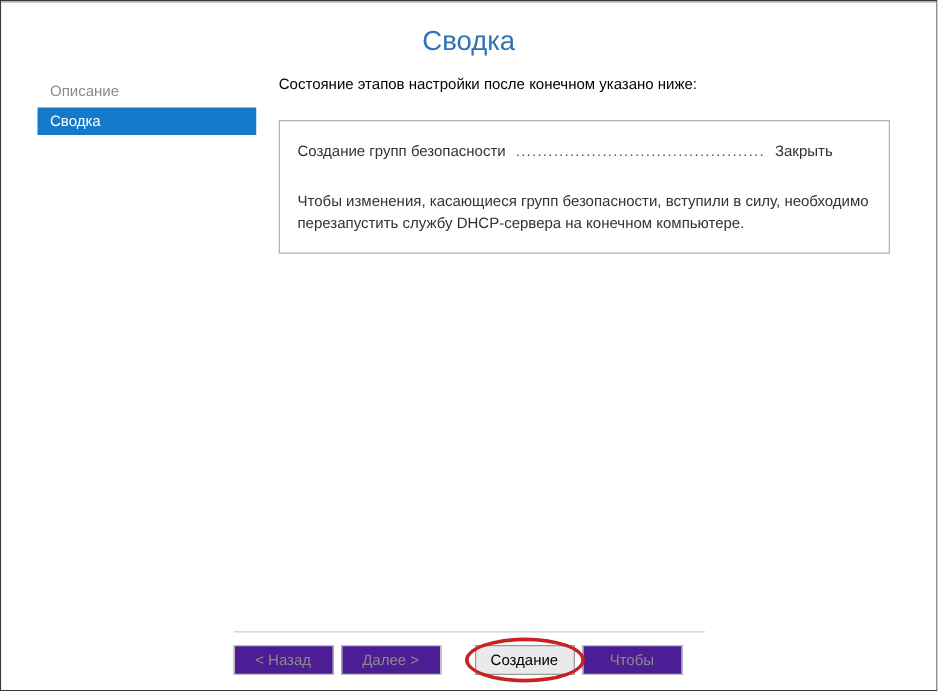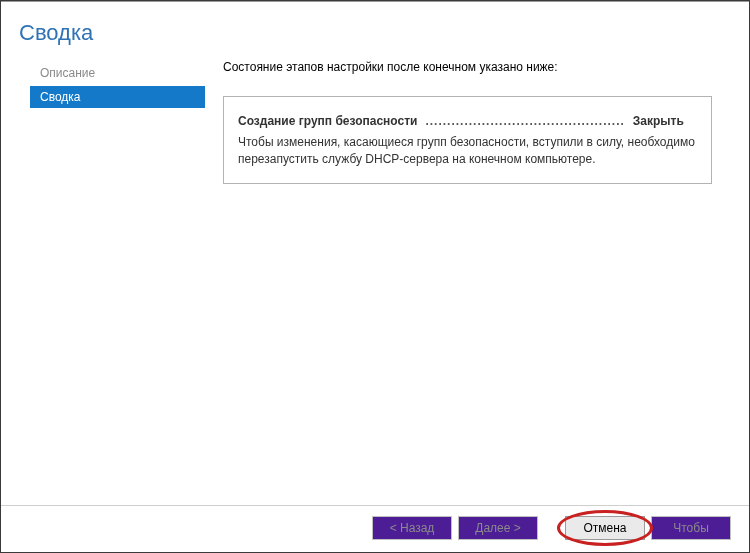--- a/index.html
+++ b/index.html
@@ -68,20 +68,21 @@
   .winbtn.close .x { font-weight: bold; font-size: 14px; line-height: 14px; }
 
   
   .body {
     border-top: 1px solid #9a9a9a;
     flex: 1 1 auto;
     display: flex;
     flex-direction: column;
     position: relative;
     background: #fff;
+    align-items: center;
   }
   .heading {
     color: #2f72b5;
     font-size: 22px;
     font-weight: 300;
     padding: 18px 18px 10px 18px;
   }
   .content {
     flex: 1 1 auto;
     display: flex;
@@ -115,25 +116,24 @@
   }
   .summary-box {
     border: 1px solid #b3b3b3;
     padding: 16px 14px;
     font-size: 12px;
     color: #333;
     line-height: 1.4;
     margin-right: 8px;
   }
   .status-line {
-    margin-bottom: 4px;
+    margin-bottom: 23px;
     display: flex;
     align-items: baseline;
     gap: 8px;
-    font-weight: bold;
   }
   .status-label { white-space: nowrap; }
   .status-dots {
     letter-spacing: 1px;
     color: #555;
     white-space: nowrap;
     overflow: hidden;
   }
   .status-value { white-space: nowrap; }
   .note { color: #333; }
@@ -207,20 +207,20 @@
         </div>
       </div>
 
     </div>
 
     <div class="footer">
       <button class="wiz" disabled="">&lt; Назад</button>
       <button class="wiz" disabled="">Далее &gt;</button>
       <span class="gap"></span>
       <span class="close-wrap">
-        <button class="wiz">Отмена</button>
+        <button class="wiz">Создание</button>
         <span class="ring"></span>
       </span>
       <button class="wiz" disabled="">Чтобы</button>
     </div>
 
   </div>
 </div>
 
 </body></html>

